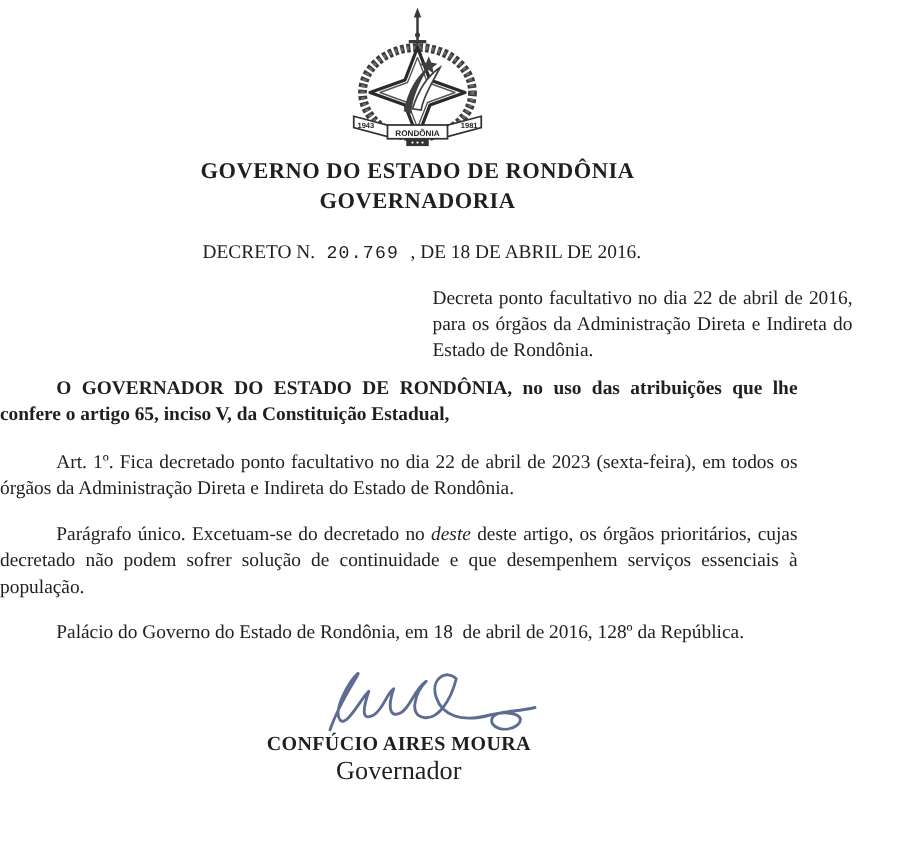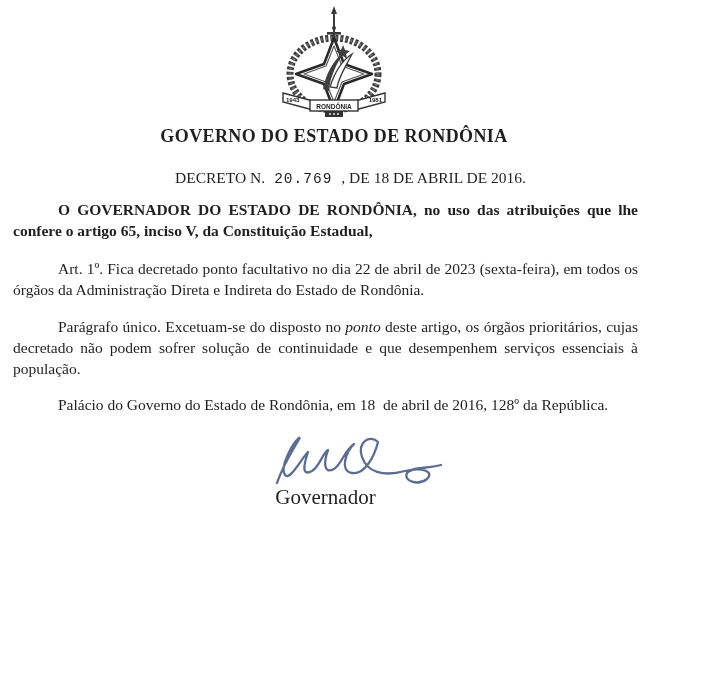--- a/index.html
+++ b/index.html
@@ -30,21 +30,20 @@
   .emblem { display: inline-block; }
   .doc-header {
     text-align: center;
     margin-top: 7px;
     font-weight: bold;
     font-size: 18px;
     line-height: 24px;
     letter-spacing: 0.4px;
   }
   .content {
-    padding-left: 13px;
     padding-right: 30px;
     font-size: 15.5px;
     line-height: 21px;
   }
   .decree-line {
     margin-top: 19px;
     margin-left: 162px;
     white-space: nowrap;
   }
   .decree-number {
@@ -140,41 +139,44 @@
 
       <rect x="66" y="106" width="18" height="6" fill="#333"></rect>
       <circle cx="71" cy="109" r="0.9" fill="#fff"></circle>
       <circle cx="75" cy="109" r="0.9" fill="#fff"></circle>
       <circle cx="79" cy="109" r="0.9" fill="#fff"></circle>
     </svg>
   </div>
 
   <div class="doc-header">
     <div>GOVERNO DO ESTADO DE RONDÔNIA</div>
+    <div>GOVERNADORIA</div>
   </div>
 
   <div class="content">
 
     <div class="decree-line"><span>DECRETO N.</span><span class="decree-number">20.769</span><span>, DE 18 DE ABRIL DE 2016.</span></div>
 
+    <div class="ementa">Decreta ponto facultativo no dia 22 de abril de 2016, para os órgãos da Administração Direta e Indireta do Estado de Rondônia.</div>
 
     <p class="para preamble">O GOVERNADOR DO ESTADO DE RONDÔNIA, no uso das atribuições que lhe confere o artigo 65, inciso V, da Constituição Estadual,</p>
 
 
     <p class="para art1">Art. 1º. Fica decretado ponto facultativo no dia 22 de abril de 2023 (sexta-feira), em todos os órgãos da Administração Direta e Indireta do Estado de Rondônia.</p>
 
-    <p class="para paragrafo"><span>Parágrafo único. Excetuam-se do disposto no </span><span class="italic">ponto</span><span> deste artigo, os órgãos prioritários, cujas decretado não podem sofrer solução de continuidade e que desempenhem serviços essenciais à população.</span></p>
+    <p class="para paragrafo"><span>Parágrafo único. Excetuam-se do decretado no </span><span class="italic">deste</span><span> deste artigo, os órgãos prioritários, cujas decretado não podem sofrer solução de continuidade e que desempenhem serviços essenciais à população.</span></p>
 
 
     <p class="para closing">Palácio do Governo do Estado de Rondônia, em 18  de abril de 2016, 128º da República.</p>
 
     <div class="signature-block">
       <svg class="signature-svg" width="210" height="56" viewBox="0 0 210 56">
         <path d="M22,52 C30,28 48,4 44,7 C38,12 24,36 30,44 C35,50 46,28 53,21 C49,33 46,46 57,40
                  C65,35 67,23 73,19 C69,30 68,44 79,38 C87,33 89,20 99,13 C91,21 84,40 97,42
                  C109,44 119,27 123,11 C115,3 102,11 107,26 C112,41 128,46 150,40
                  C166,36 180,40 172,48 C163,55 148,50 152,42 C156,36 170,38 186,34" fill="none" stroke="#5d6d92" stroke-width="2.3" stroke-linecap="round" stroke-linejoin="round"></path>
       </svg>
+      <div class="sig-name">CONFÚCIO AIRES MOURA</div>
       <div class="sig-title">Governador</div>
     </div>
 
   </div>
 </div>
 
 </body></html>

